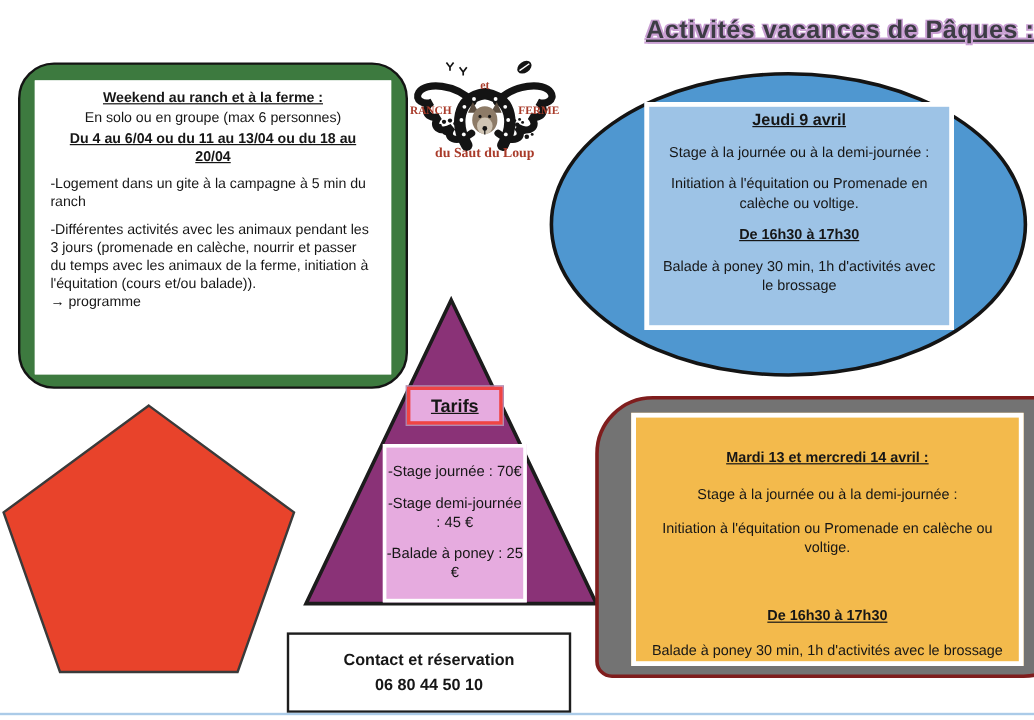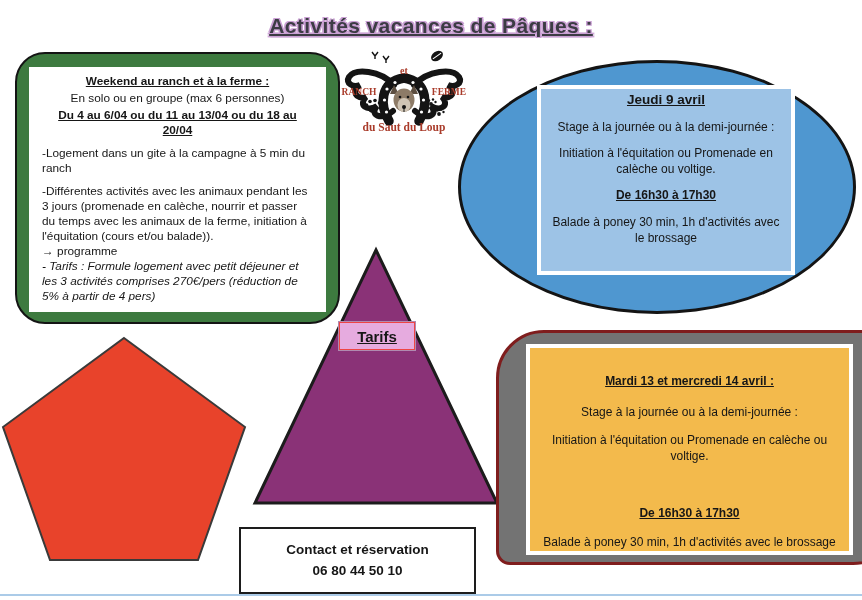--- a/index.html
+++ b/index.html
@@ -3,21 +3,21 @@
 <meta charset="utf-8">
 <style>
   html,body{margin:0;padding:0;background:#ffffff;}
   #canvas{
     position:relative;width:862px;height:600px;margin:0 auto;
     background:#ffffff;overflow:hidden;
     font-family:"Liberation Sans", sans-serif;color:#161616;
   }
   
   .page-title{
-    position:absolute;top:14px;left:0;width:100%;text-align:center;
+    position:absolute;top:14px;left:0;width:100%;text-align:right;
   }
   .page-title span{
     font-size:21px;font-weight:bold;letter-spacing:.4px;color:#3c3c44;
     text-decoration:underline;text-decoration-thickness:2px;
     text-shadow:-1.4px -1.4px 0 #c99fd3,1.4px -1.4px 0 #c99fd3,
                 -1.4px 1.4px 0 #c99fd3,1.4px 1.4px 0 #c99fd3;
   }
   
   .box-green{
     position:absolute;left:15px;top:52px;width:321px;height:268px;
@@ -46,21 +46,21 @@
     background:#9dc3e6;border:4px solid #ffffff;
     display:flex;flex-direction:column;align-items:center;
     gap:11px;text-align:center;font-size:12px;line-height:1.3;padding:2px 6px;
   }
   .hd{font-weight:bold;text-decoration:underline;}
   .hd-lg{font-weight:bold;text-decoration:underline;font-size:13.5px;}
   
   .triangle-svg{position:absolute;left:250px;top:245px;width:252px;height:262px;}
   .tarifs-label{
     position:absolute;left:339px;top:322px;width:74px;height:26px;
-    background:#e6abdf;border:1px solid #ef4444;outline:1px solid #b08ab0;
+    background:#e6abdf;border:3px solid #ef4444;outline:1px solid #b08ab0;
     display:flex;align-items:center;justify-content:center;
     font-size:15px;font-weight:bold;text-decoration:underline;
   }
   .tarifs-box{
     position:absolute;left:319px;top:370px;width:114px;height:126px;
     background:#e6abdf;border:3px solid #ffffff;
     display:flex;flex-direction:column;justify-content:center;align-items:center;
     gap:10px;text-align:center;font-size:12.3px;line-height:1.3;
   }
   
@@ -107,21 +107,20 @@
   </div>
 
   <div class="box-green">
     <div class="box-green-inner">
       <div class="bg-h">Weekend au ranch et à la ferme :</div>
       <div class="bg-c">En solo ou en groupe (max 6 personnes)</div>
       <div class="bg-h bg-c">Du 4 au 6/04 ou du 11 au 13/04 ou du 18 au 20/04</div>
       <div class="bg-p">-Logement dans un gite à la campagne à 5 min du ranch</div>
       <div class="bg-p2">-Différentes activités avec les animaux pendant les 3 jours (promenade en calèche, nourrir et passer du temps avec les animaux de la ferme, initiation à l'équitation (cours et/ou balade)).</div>
       <div>→ programme</div>
-      <div class="bg-i">- Tarifs : Formule logement avec petit déjeuner et les 3 activités comprises 270€/pers (réduction de 5% à partir de 4 pers)</div>
     </div>
   </div>
 
   <svg class="logo" viewBox="0 0 136 94">
 
     <path d="M58,41 C44,26 19,24 13,33 C9,39 17,44 24,41 C15,47 20,56 30,53 C22,61 31,68 41,62 C33,71 45,77 57,67" fill="none" stroke="#141414" stroke-width="6" stroke-linecap="round"></path>
 
     <path d="M78,41 C92,26 117,24 123,33 C127,39 119,44 112,41 C121,47 116,56 106,53 C114,61 105,68 95,62 C103,71 91,77 79,67" fill="none" stroke="#141414" stroke-width="6" stroke-linecap="round"></path>
 
     <g stroke="#141414" stroke-width="1.4" fill="none">
@@ -191,20 +190,25 @@
       <div>Initiation à l'équitation ou Promenade en calèche ou voltige.</div>
       <div class="hd">De 16h30 à 17h30</div>
       <div>Balade à poney 30 min, 1h d'activités avec le brossage</div>
     </div>
   </div>
 
   <svg class="triangle-svg" viewBox="0 0 252 262">
     <polygon points="126,5 247,258 5,258" fill="#8a3277" stroke="#1c1c1c" stroke-width="3"></polygon>
   </svg>
   <div class="tarifs-label">Tarifs</div>
+  <div class="tarifs-box">
+    <div>-Stage journée : 70€</div>
+    <div>-Stage demi-journée : 45 €</div>
+    <div>-Balade à poney : 25 €</div>
+  </div>
 
   <svg class="pentagon-svg" viewBox="0 0 248 228">
     <polygon points="124,3 245,92 198,225 50,225 3,92" fill="#e8432b" stroke="#3a3a3a" stroke-width="2"></polygon>
   </svg>
 
   <div class="box-gold">
     <div class="box-gold-inner">
       <div class="hd gd-t">Mardi 13 et mercredi 14 avril :</div>
       <div class="gd-1">Stage à la journée ou à la demi-journée :</div>
       <div class="gd-2">Initiation à l'équitation ou Promenade en calèche ou voltige.</div>

